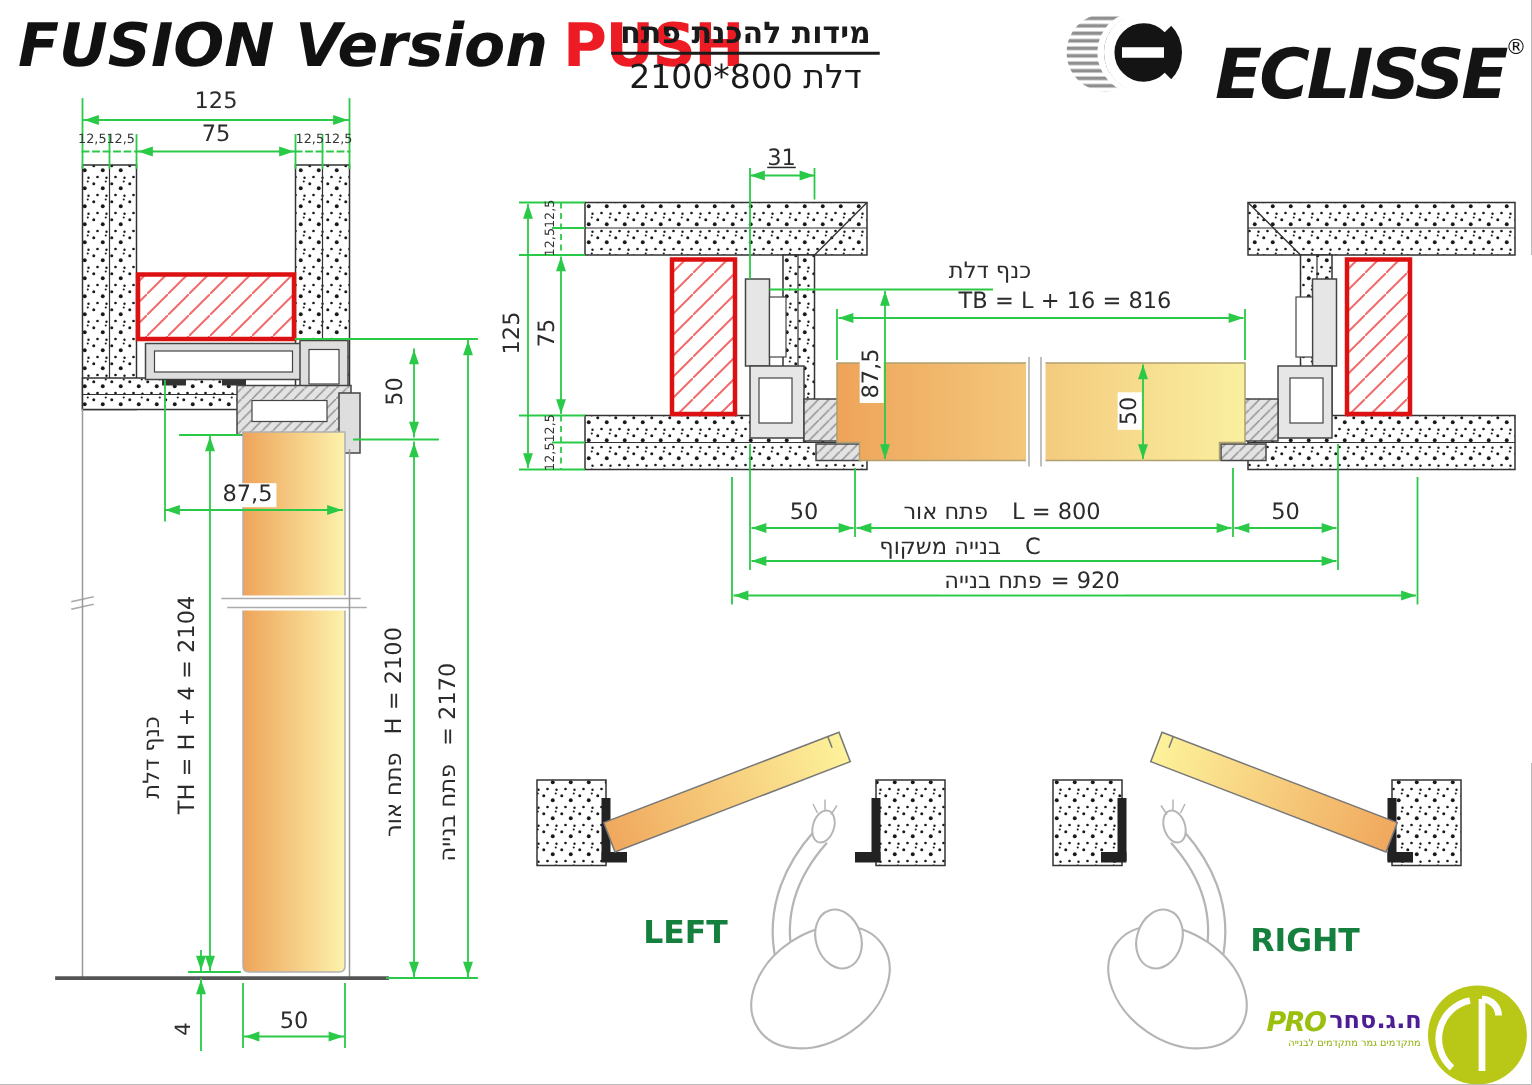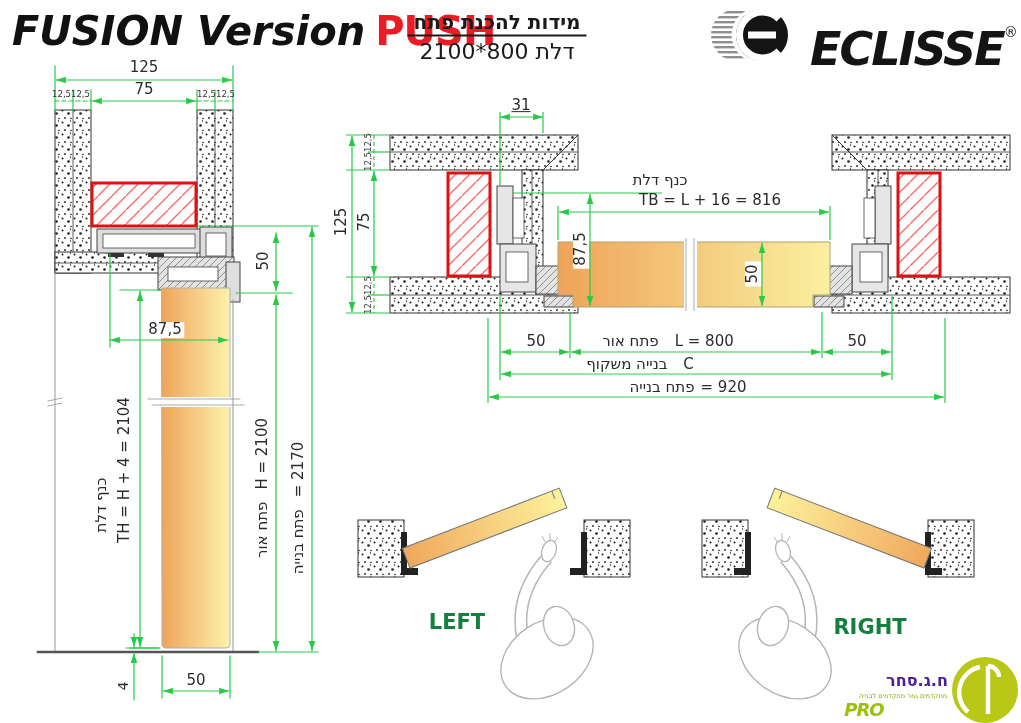--- a/index.html
+++ b/index.html
@@ -324,17 +324,17 @@
   <span>C</span>
 </div>
 <div class="lbl flexl g6 wbg" style="left:688px;top:388px;">
   <span>פתח בנייה</span>
   <span>= 920</span>
 </div>
 
 <div class="lbl swing-lbl" style="left:457px;top:622px;">LEFT</div>
 <div class="lbl swing-lbl" style="left:870px;top:627px;">RIGHT</div>
 
-<div class="lbl pro-word" style="left:864px;top:710px;">PRO</div>
+<div class="lbl pro-word" style="left:864px;top:683px;">PRO</div>
 <div class="lbl company" style="left:917px;top:681px;">ח.ג.סחר</div>
 <div class="lbl tagline" style="left:903px;top:696px;">מתקדמים גמר מתקדמים לבנייה</div>
 
 </div>
 
 </body></html>

